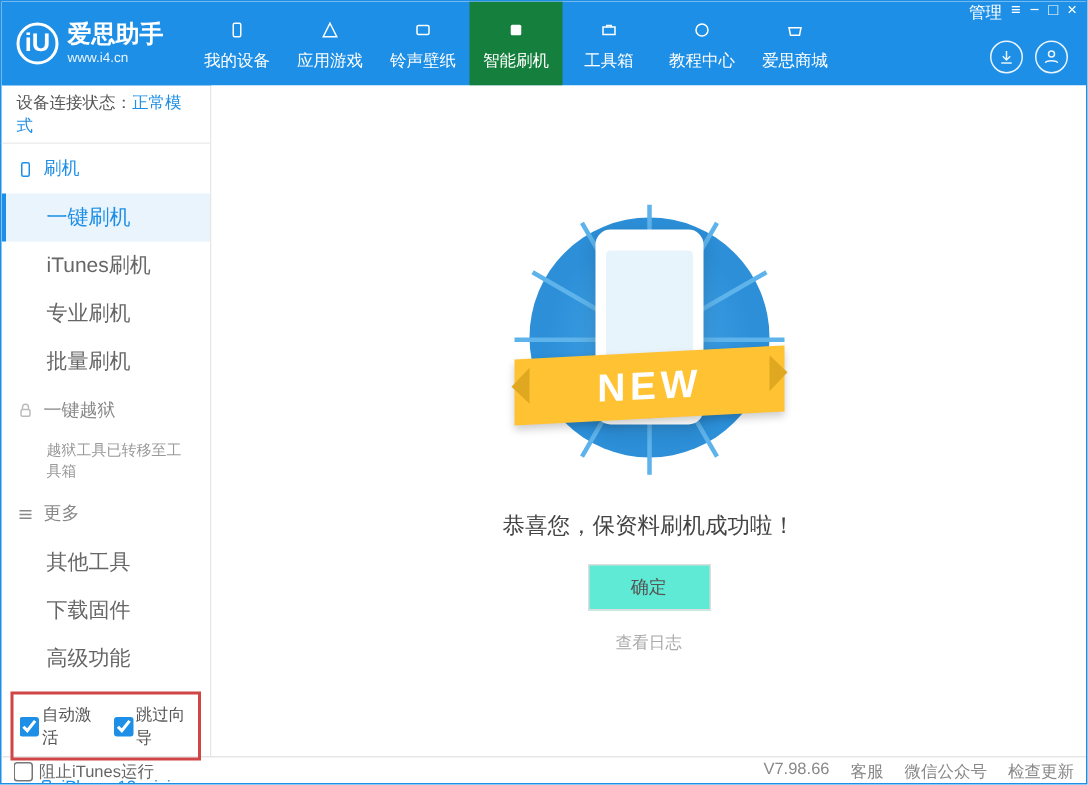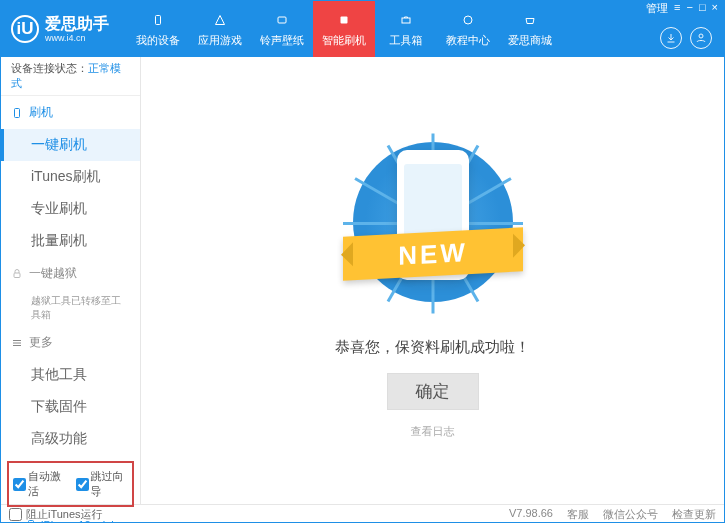--- a/index.html
+++ b/index.html
@@ -5,21 +5,21 @@
 *{margin:0;padding:0;box-sizing:border-box;font-family:"Microsoft YaHei",Arial,sans-serif}
 body{background:#fff;width:725px;height:523px;overflow:hidden;border:1px solid #1e8fe6}
 .header{height:56px;background:#1e8fe6;display:flex;align-items:center;color:#fff;position:relative}
 .logo-area{display:flex;align-items:center;padding:0 10px;height:100%}
 .logo-circle{width:28px;height:28px;border:2px solid #fff;border-radius:50%;display:flex;align-items:center;justify-content:center;font-size:17px;font-weight:bold;margin-right:6px}
 .logo-text{display:flex;flex-direction:column;line-height:1}
 .logo-title{font-size:16px;font-weight:bold}
 .logo-sub{font-size:9px;opacity:.9;margin-top:2px}
 .nav{display:flex;height:100%;margin-left:8px}
 .nav-item{width:62px;display:flex;flex-direction:column;align-items:center;justify-content:center;cursor:pointer;font-size:11px}
-.nav-item.active{background:#ef4444}
+.nav-item.active{background:#15803d}
 .nav-icon{width:20px;height:20px;margin-bottom:3px;display:flex;align-items:center;justify-content:center}
 .header-right{position:absolute;right:6px;top:0;display:flex;gap:6px;font-size:11px}
 .header-circles{position:absolute;right:12px;bottom:8px;display:flex;gap:8px}
 .hc{width:22px;height:22px;border:1.5px solid #fff;border-radius:50%;display:flex;align-items:center;justify-content:center;opacity:.9}
 .body{display:flex;height:447px}
 .sidebar{width:140px;border-right:1px solid #e6e6e6;display:flex;flex-direction:column;font-size:12px;color:#555}
 .status-bar{padding:4px 10px;font-size:11px;border-bottom:1px solid #eee}
 .status-val{color:#1e8fe6}
 .sb-section{display:flex;align-items:center;padding:8px 10px;color:#888;gap:6px}
 .sb-section.blue{color:#1e8fe6}
@@ -35,21 +35,21 @@
 .burst{position:absolute;width:160px;height:160px;border-radius:50%;background:radial-gradient(circle,#4aa8e8 0%,#2c8fd8 60%);left:20px;top:10px}
 .ray{position:absolute;left:50%;top:50%;width:90px;height:3px;background:#5db3ea;transform-origin:0 50%}
 .phone{position:absolute;width:72px;height:130px;background:#fff;border-radius:10px;left:64px;top:18px;box-shadow:0 4px 12px rgba(0,0,0,.15)}
 .phone::before{content:"";position:absolute;width:58px;height:96px;background:#e8f4fc;left:7px;top:14px;border-radius:3px}
 .phone::after{content:"";position:absolute;width:10px;height:10px;border:2px solid #ddd;border-radius:50%;left:29px;bottom:4px}
 .ribbon{position:absolute;left:10px;top:100px;width:180px;height:44px;background:#ffc233;transform:skewY(-3deg);display:flex;align-items:center;justify-content:center;color:#fff;font-size:26px;font-weight:900;letter-spacing:3px;box-shadow:0 3px 6px rgba(0,0,0,.2)}
 .ribbon::before,.ribbon::after{content:"";position:absolute;width:0;height:0;border:12px solid transparent}
 .ribbon::before{left:-14px;top:6px;border-right-color:#e0a820}
 .ribbon::after{right:-14px;top:6px;border-left-color:#e0a820}
 .msg{font-size:15px;color:#444;margin-top:26px}
-.ok-btn{margin-top:16px;padding:6px 28px;border:1px solid #ddd;background:#e5e5e5;font-size:17px;color:#555;cursor:pointer}
+.ok-btn{margin-top:16px;padding:6px 28px;border:1px solid #ddd;background:#5eead4;font-size:12px;color:#555;cursor:pointer}
 .log-link{margin-top:14px;font-size:11px;color:#aaa;cursor:pointer}
 .footer{height:20px;border-top:1px solid #e6e6e6;display:flex;align-items:center;font-size:11px;color:#666;padding:0 8px}
 .footer .fl{display:flex;align-items:center;gap:4px}
 .footer .fr{margin-left:auto;display:flex;gap:14px;color:#888}
 .sicon{width:12px;height:12px}
 </style>
 </head>
 <body>
 
 <div class="header">

